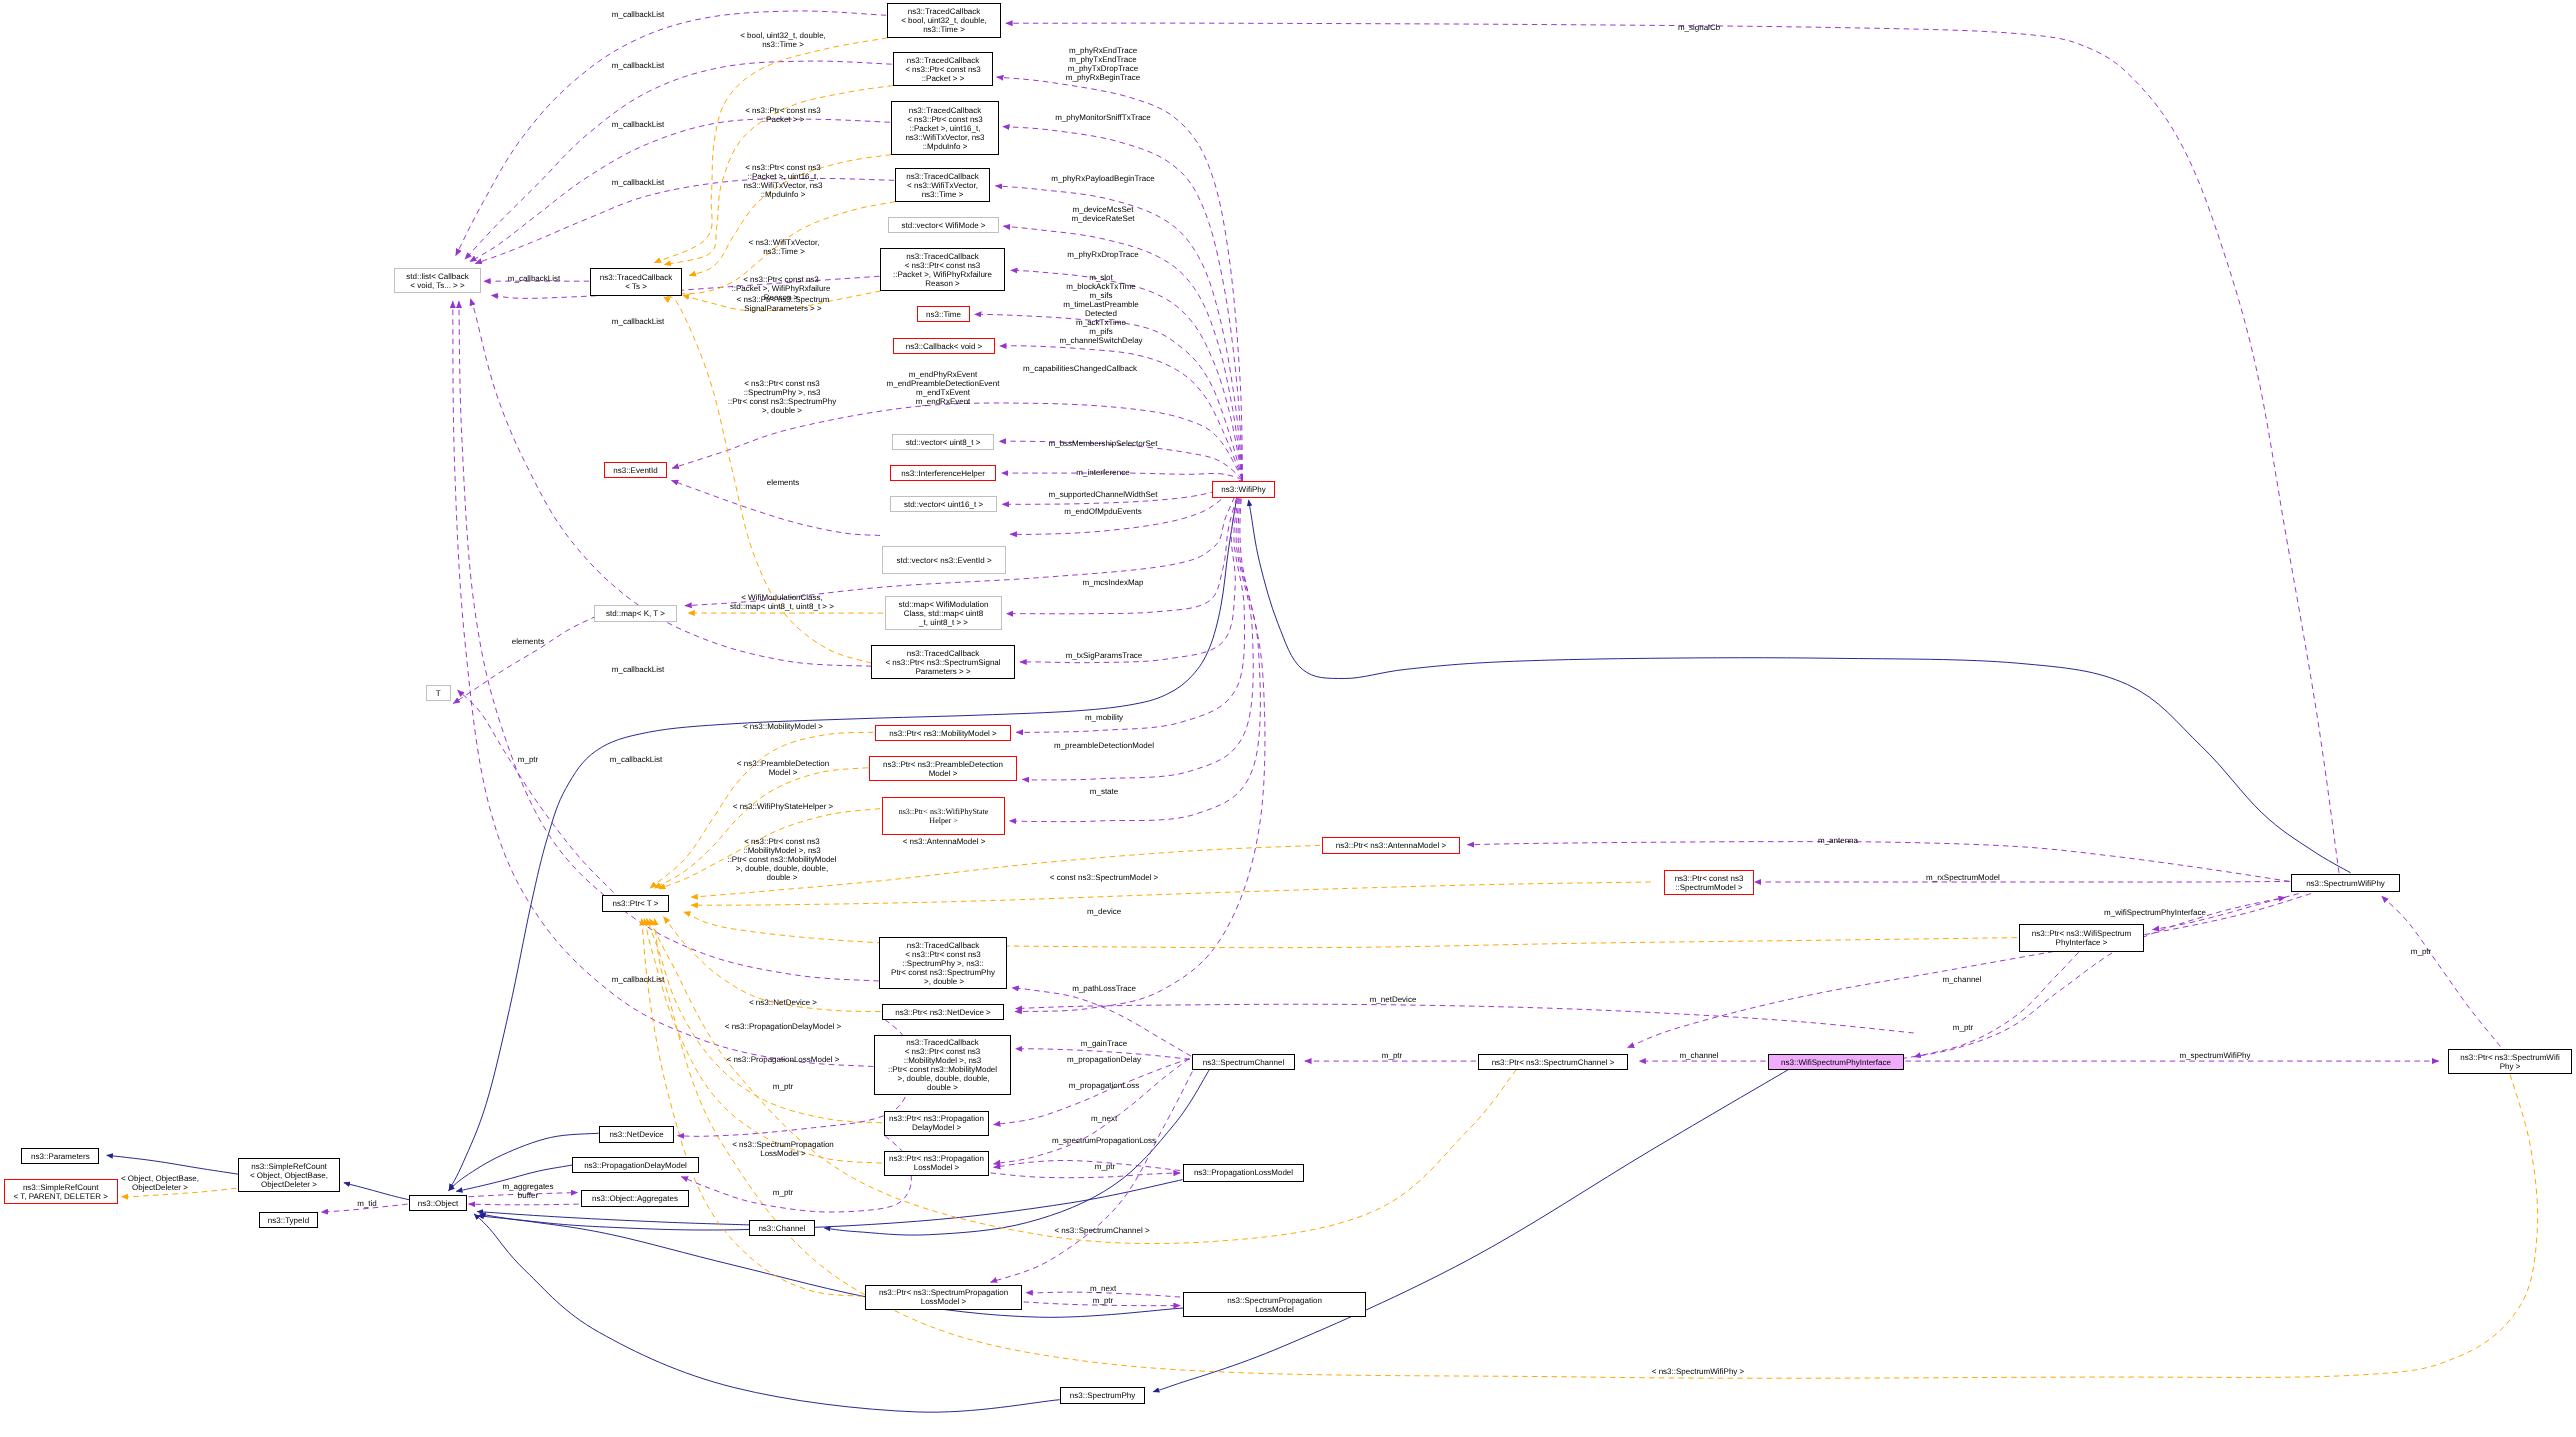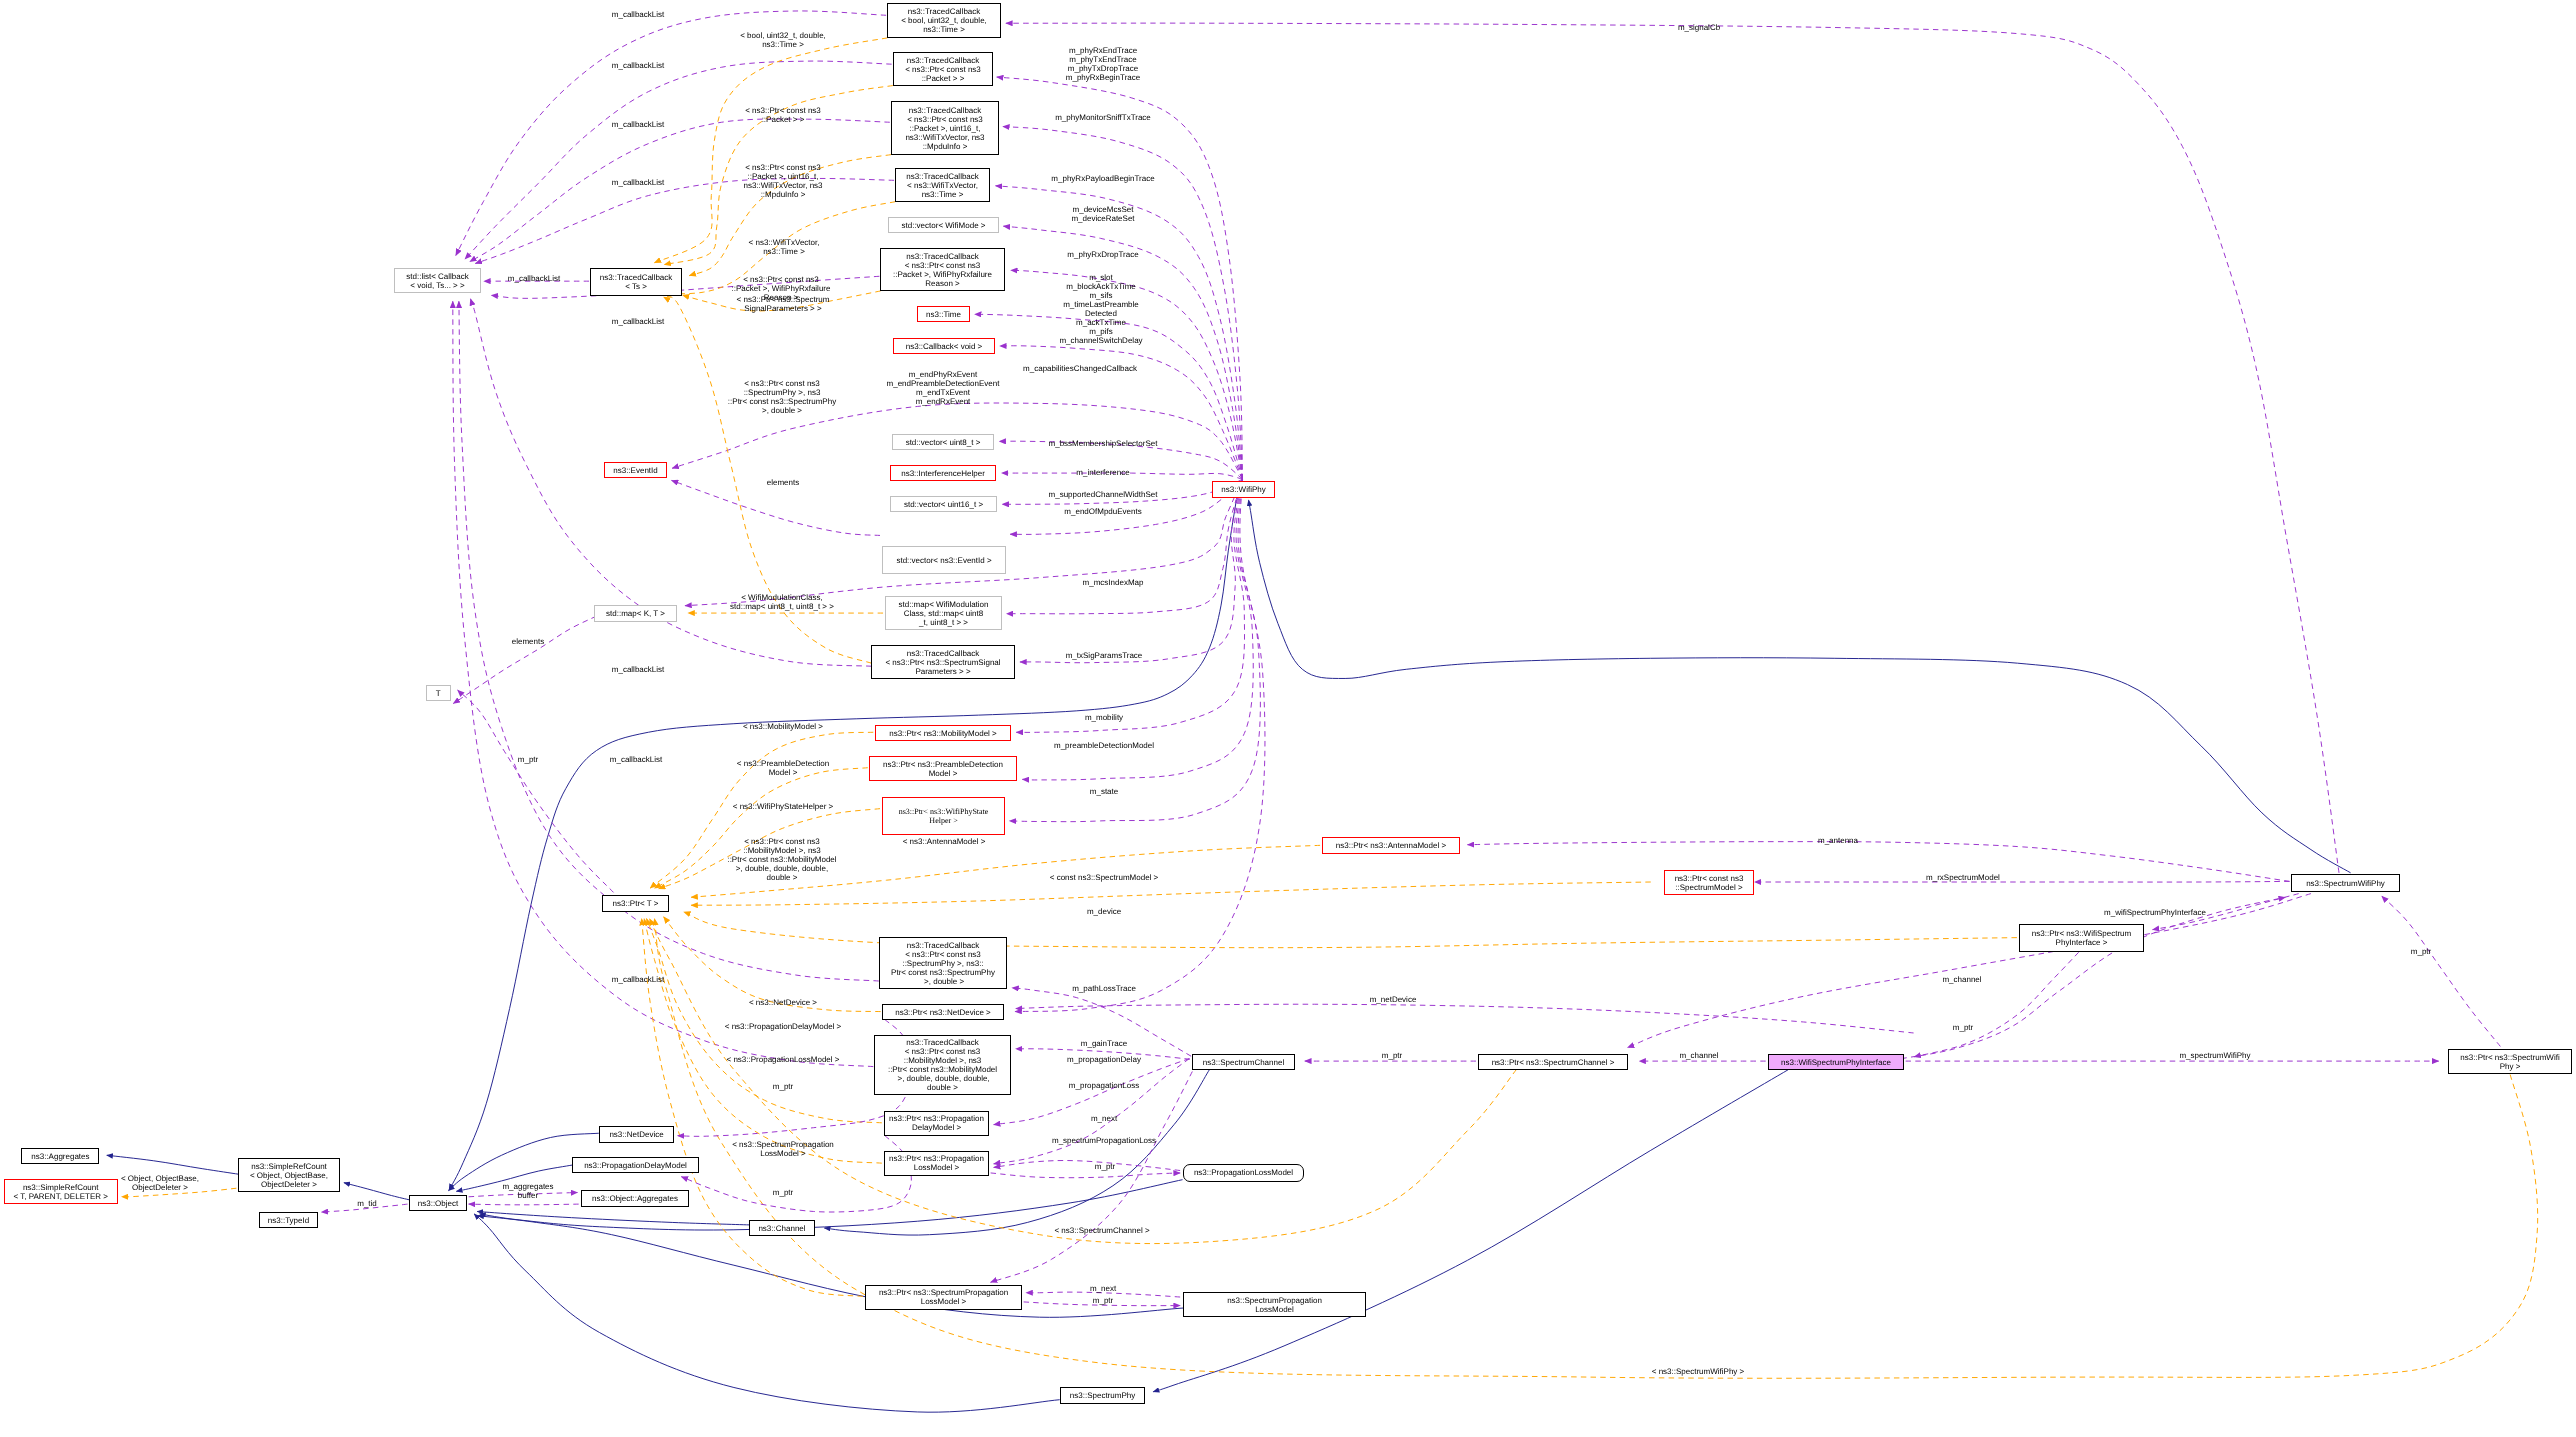--- a/index.html
+++ b/index.html
@@ -152,32 +152,32 @@
       <div class="nodebox bs-black" style="left: 874px; top: 1035px; width: 137px; height: 60px;"><span>ns3::TracedCallback</span><span>&lt; ns3::Ptr&lt; const ns3</span><span>::MobilityModel &gt;, ns3</span><span>::Ptr&lt; const ns3::MobilityModel</span><span> &gt;, double, double, double,</span><span>double &gt;</span></div>
       <div class="nodebox bs-black" style="left: 884px; top: 1111px; width: 105px; height: 24.5px;"><span>ns3::Ptr&lt; ns3::Propagation</span><span>DelayModel &gt;</span></div>
       <div class="nodebox bs-black" style="left: 884px; top: 1151px; width: 105px; height: 24.5px;"><span>ns3::Ptr&lt; ns3::Propagation</span><span>LossModel &gt;</span></div>
       <div class="nodebox bs-black" style="left: 865px; top: 1285px; width: 157px; height: 24.5px;"><span>ns3::Ptr&lt; ns3::SpectrumPropagation</span><span>LossModel &gt;</span></div>
       <div class="nodebox bs-gray" style="left: 394px; top: 268px; width: 87px; height: 25px;"><span>std::list&lt; Callback</span><span>&lt; void, Ts... &gt; &gt;</span></div>
       <div class="nodebox bs-black" style="left: 590px; top: 268px; width: 92px; height: 27.5px;"><span>ns3::TracedCallback</span><span>&lt; Ts &gt;</span></div>
       <div class="nodebox bs-red" style="left: 604px; top: 462px; width: 63px; height: 16px;"><span>ns3::EventId</span></div>
       <div class="nodebox bs-gray" style="left: 594px; top: 605px; width: 83px; height: 16.5px;"><span>std::map&lt; K, T &gt;</span></div>
       <div class="nodebox bs-gray" style="left: 426px; top: 685px; width: 24.5px; height: 16px;"><span>T</span></div>
       <div class="nodebox bs-black" style="left: 602px; top: 895px; width: 67px; height: 16.5px;"><span>ns3::Ptr&lt; T &gt;</span></div>
-      <div class="nodebox bs-black" style="left: 21.4px; top: 1148px; width: 78px; height: 16px;"><span>ns3::Aggregates</span></div>
+      <div class="nodebox bs-black" style="left: 21.4px; top: 1148px; width: 78px; height: 16px;"><span>ns3::Parameters</span></div>
       <div class="nodebox bs-red" style="left: 3.7px; top: 1179px; width: 114px; height: 25px;"><span>ns3::SimpleRefCount</span><span>&lt; T, PARENT, DELETER &gt;</span></div>
       <div class="nodebox bs-black" style="left: 238px; top: 1158px; width: 102px; height: 34px;"><span>ns3::SimpleRefCount</span><span>&lt; Object, ObjectBase,</span><span>ObjectDeleter &gt;</span></div>
       <div class="nodebox bs-black" style="left: 259px; top: 1212px; width: 59px; height: 16px;"><span>ns3::TypeId</span></div>
       <div class="nodebox bs-black" style="left: 409px; top: 1195px; width: 58px; height: 16px;"><span>ns3::Object</span></div>
       <div class="nodebox bs-black" style="left: 599px; top: 1126px; width: 75px; height: 16.5px;"><span>ns3::NetDevice</span></div>
       <div class="nodebox bs-black" style="left: 572px; top: 1157px; width: 127px; height: 16px;"><span>ns3::PropagationDelayModel</span></div>
       <div class="nodebox bs-black" style="left: 581px; top: 1190px; width: 108px; height: 16.5px;"><span>ns3::Object::Aggregates</span></div>
       <div class="nodebox bs-black" style="left: 749px; top: 1220px; width: 66px; height: 16px;"><span>ns3::Channel</span></div>
       <div class="nodebox bs-red" style="left: 1212px; top: 481px; width: 63px; height: 17px;"><span>ns3::WifiPhy</span></div>
       <div class="nodebox bs-black" style="left: 1192px; top: 1054px; width: 103px; height: 16px;"><span>ns3::SpectrumChannel</span></div>
-      <div class="nodebox bs-black" style="left: 1183px; top: 1164px; width: 121px; height: 17.7px; border-radius: 7px;"><span>ns3::PropagationLossModel</span></div>
+      <div class="nodebox bs-black" style="left: 1183px; top: 1164px; width: 121px; height: 17.7px;"><span>ns3::PropagationLossModel</span></div>
       <div class="nodebox bs-black" style="left: 1183px; top: 1292px; width: 183px; height: 25px;"><span>ns3::SpectrumPropagation</span><span>LossModel</span></div>
       <div class="nodebox bs-black" style="left: 1060px; top: 1387px; width: 85px; height: 16.5px;"><span>ns3::SpectrumPhy</span></div>
       <div class="nodebox bs-red" style="left: 1322px; top: 837px; width: 138px; height: 17px;"><span>ns3::Ptr&lt; ns3::AntennaModel &gt;</span></div>
       <div class="nodebox bs-red" style="left: 1653px; top: 870px; width: 90px; height: 25px; margin-left: 11px;"><span>ns3::Ptr&lt; const ns3</span><span>::SpectrumModel &gt;</span></div>
       <div class="nodebox bs-black" style="left: 1478px; top: 1054px; width: 150px; height: 16px;"><span>ns3::Ptr&lt; ns3::SpectrumChannel &gt;</span></div>
       <div class="nodebox bs-fill" style="left: 1768px; top: 1054px; width: 136px; height: 16px;"><span>ns3::WifiSpectrumPhyInterface</span></div>
       <div class="nodebox bs-black" style="left: 2019px; top: 924px; width: 125px; height: 27.5px;"><span>ns3::Ptr&lt; ns3::WifiSpectrum</span><span>PhyInterface &gt;</span></div>
       <div class="nodebox bs-black" style="left: 2291px; top: 874px; width: 109px; height: 18.3px;"><span>ns3::SpectrumWifiPhy</span></div>
       <div class="nodebox bs-black" style="left: 2448px; top: 1049px; width: 124px; height: 25px;"><span>ns3::Ptr&lt; ns3::SpectrumWifi</span><span>Phy &gt;</span></div>
     </div>

